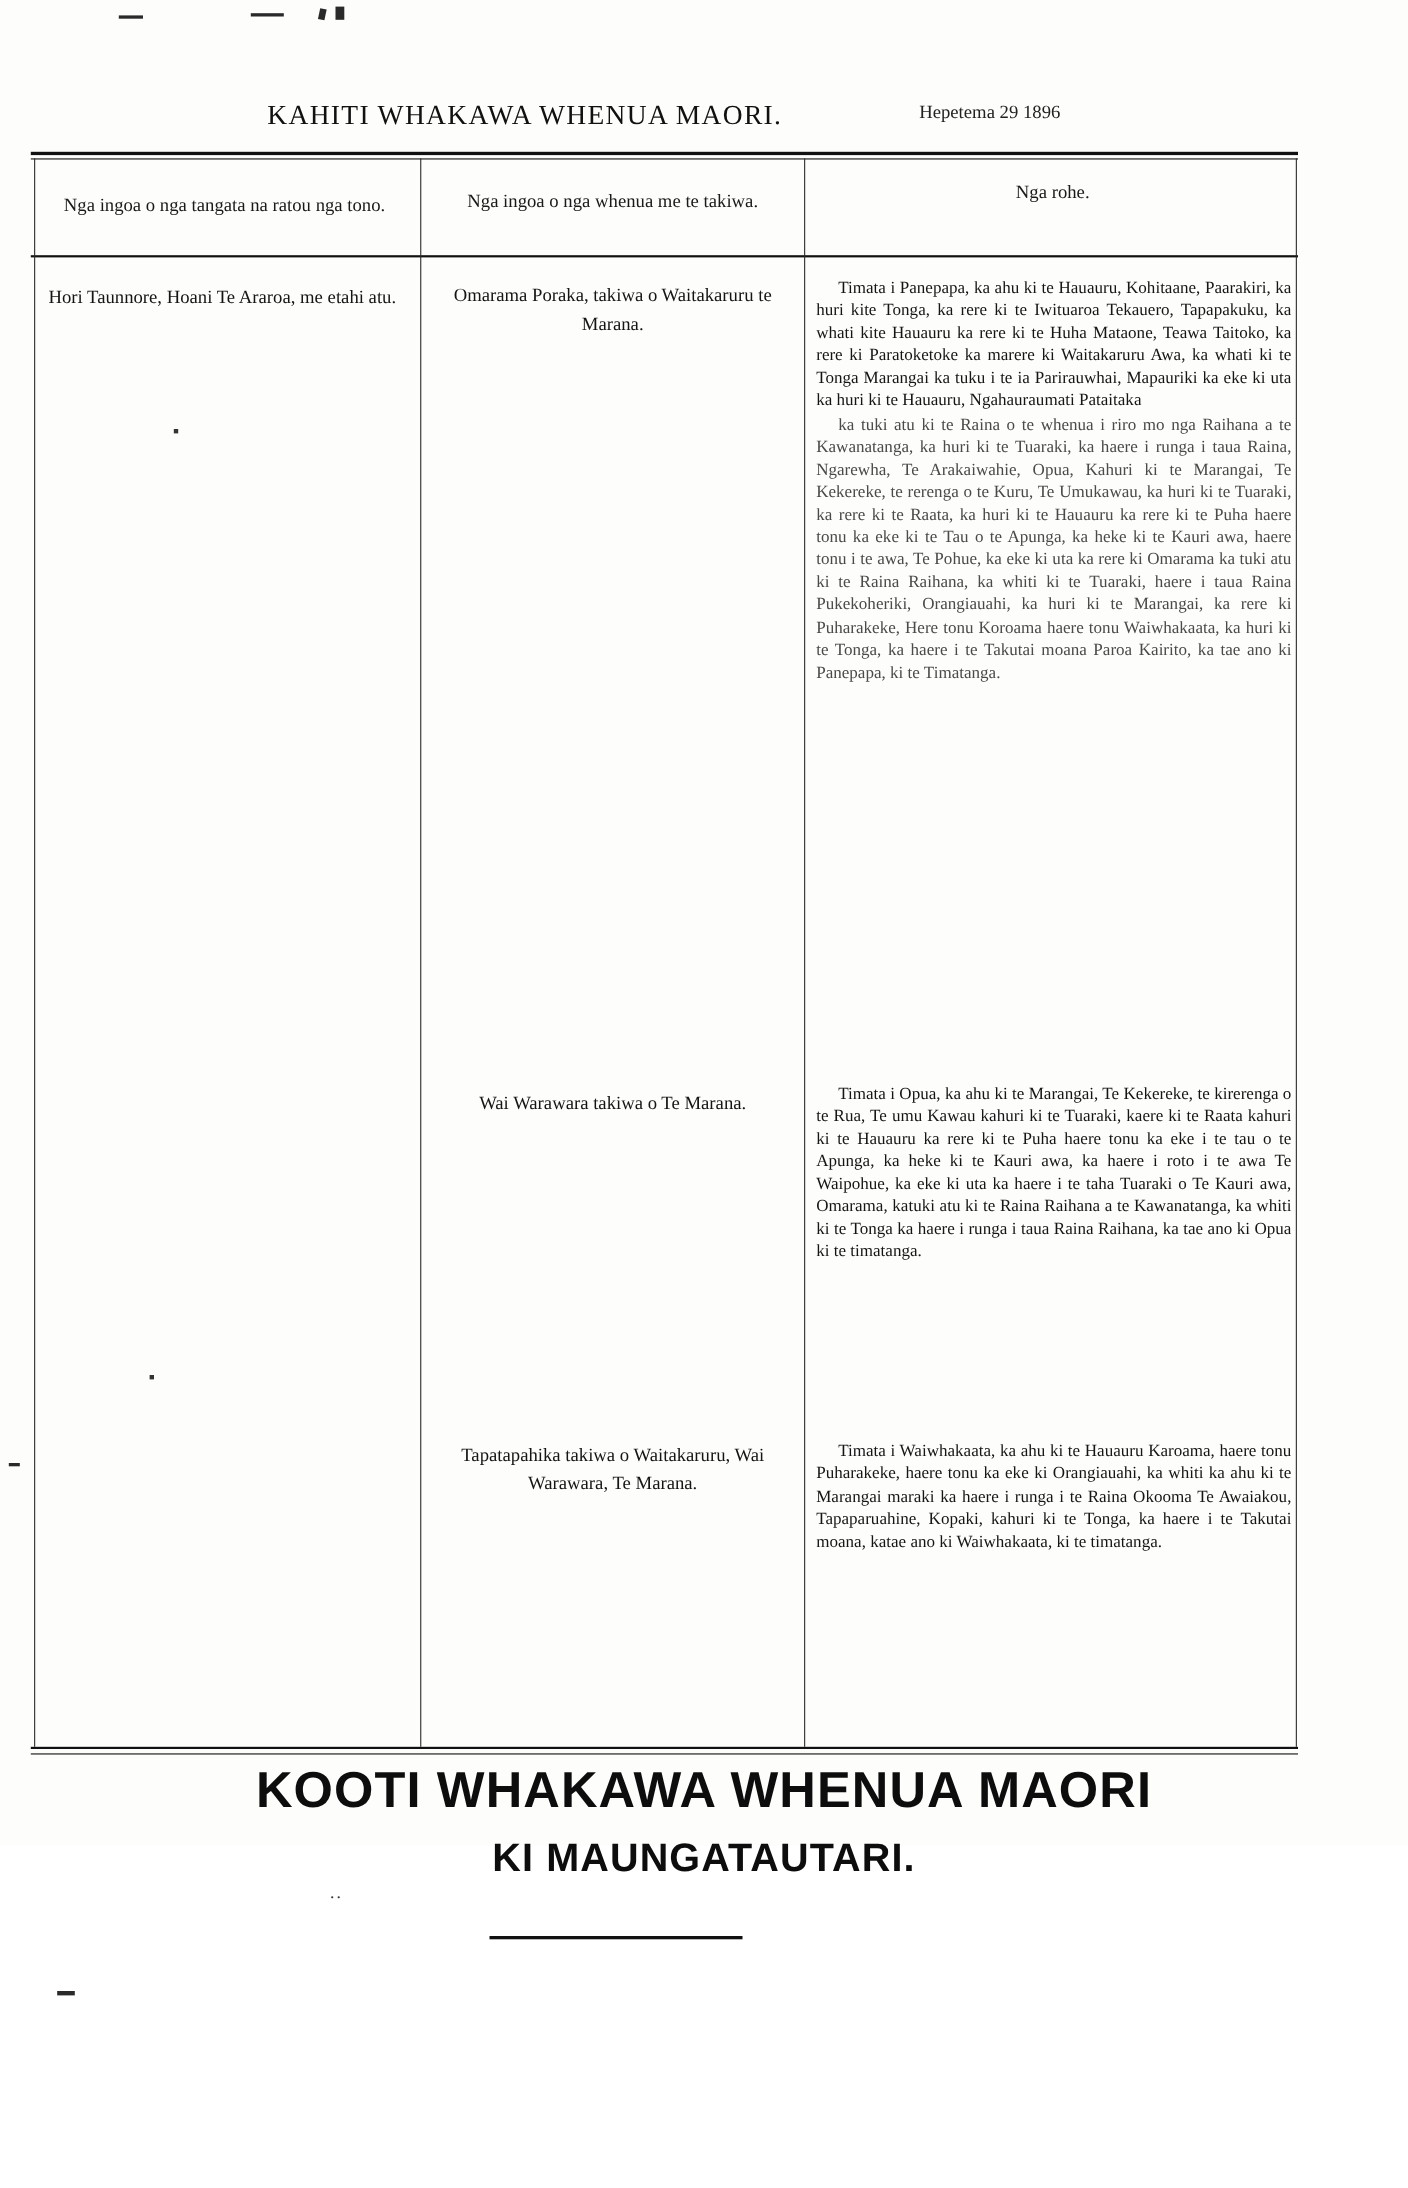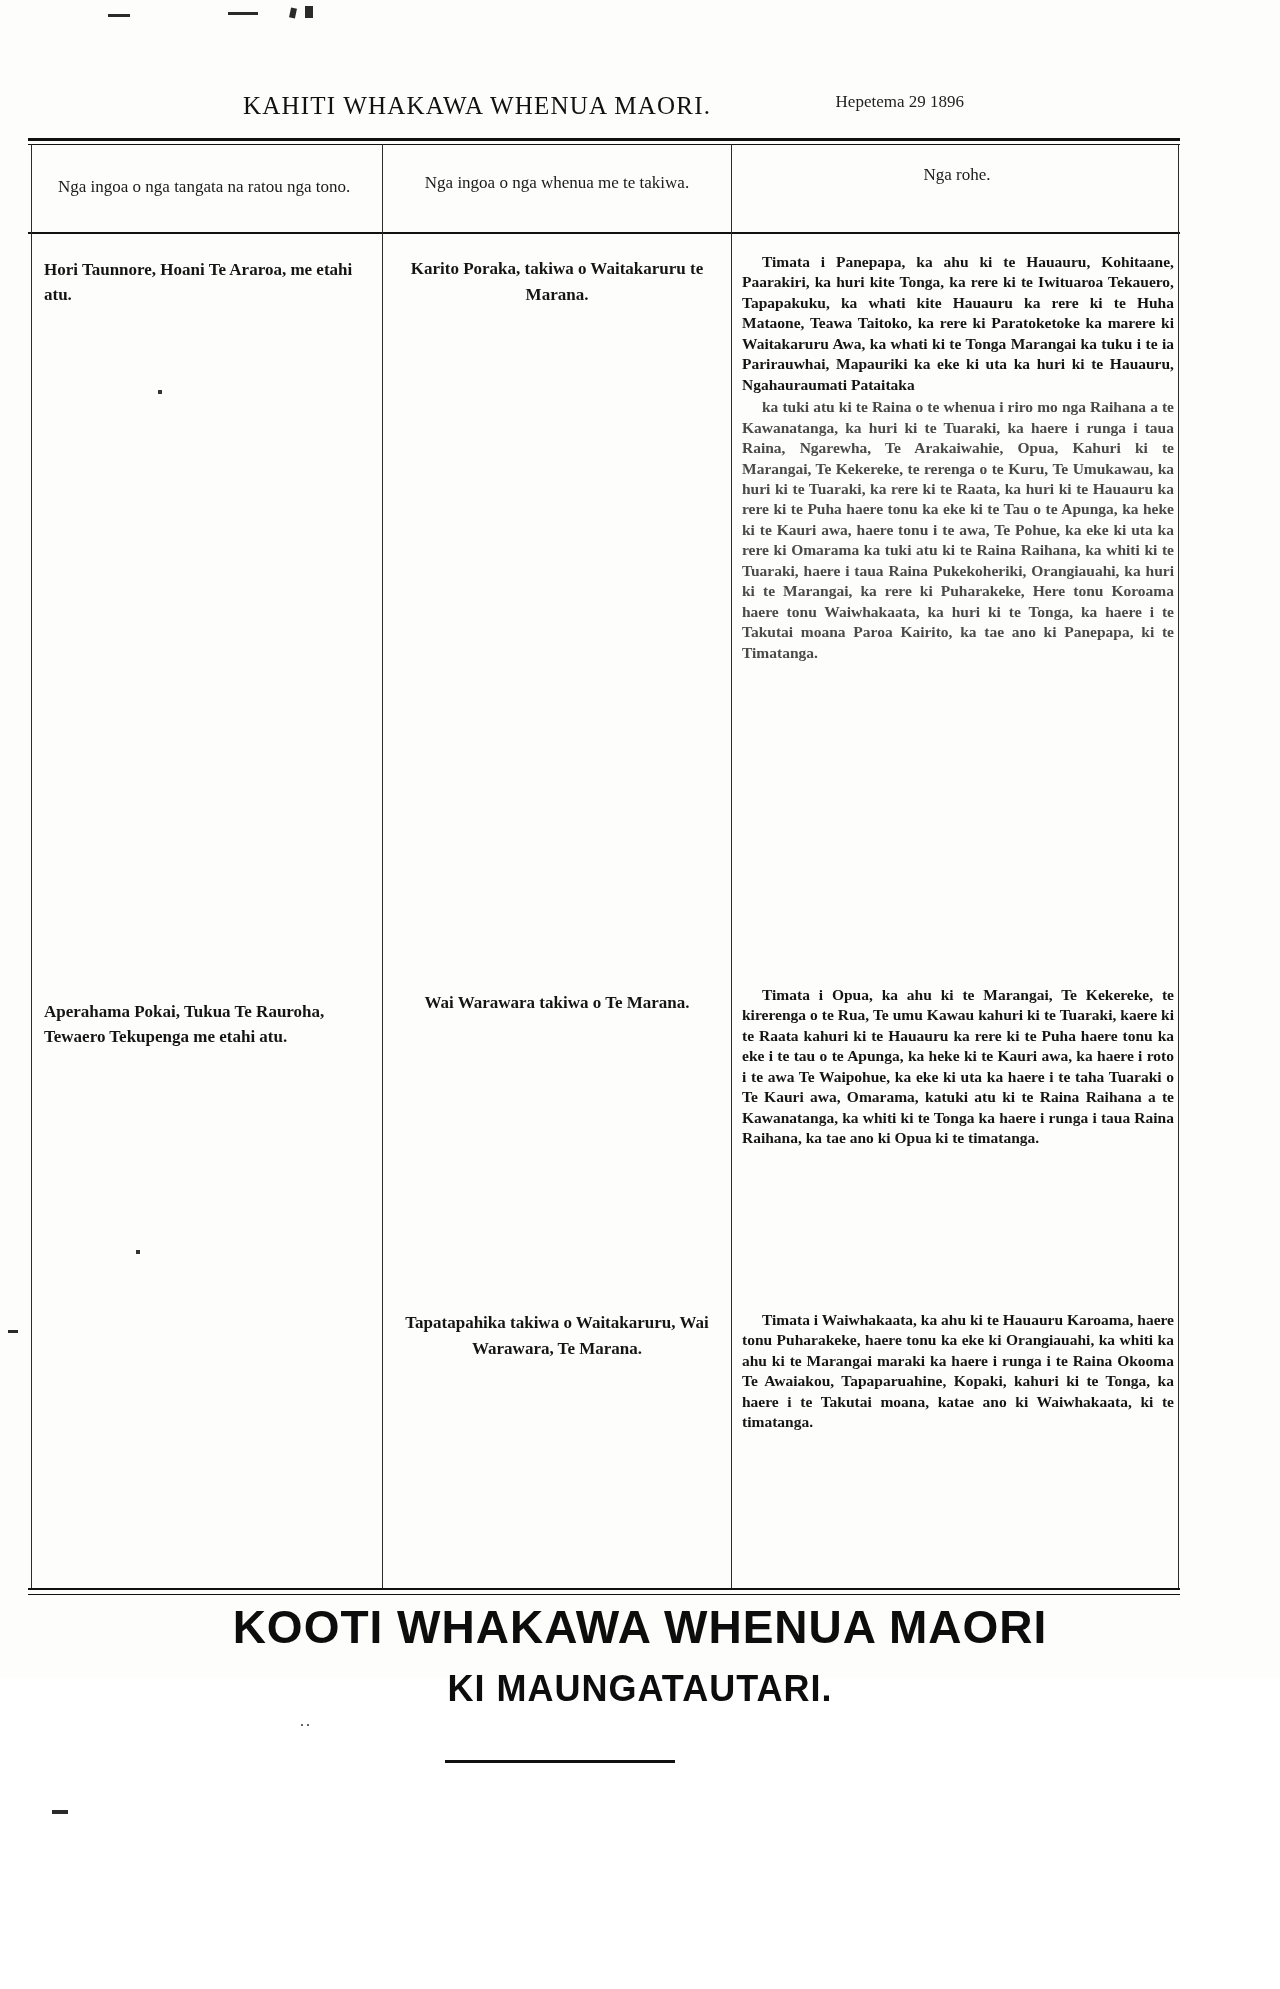--- a/index.html
+++ b/index.html
@@ -95,21 +95,20 @@
   }
   .hdr-1 { left: 44px; top: 176px; width: 330px; text-align: left; padding-left: 14px; box-sizing: border-box;}
   .hdr-2 { left: 392px; top: 172px; width: 330px; }
   .hdr-3 { left: 742px; top: 164px; width: 430px; }
 
   
   .cell {
     position: absolute;
     font-family: "Liberation Serif", serif;
     color: #151515;
-    font-weight: bold;
   }
   .col-names {
     left: 44px;
     width: 330px;
     font-size: 17px;
     line-height: 1.45;
   }
   .col-block {
     left: 392px;
     width: 330px;
@@ -224,27 +223,26 @@
   <div class="vline vline-left"></div>
   <div class="vline vline-c1"></div>
   <div class="vline vline-c2"></div>
   <div class="vline vline-right"></div>
 
   <div class="hdr hdr-1">Nga ingoa o nga tangata na ratou nga tono.</div>
   <div class="hdr hdr-2">Nga ingoa o nga whenua me te takiwa.</div>
   <div class="hdr hdr-3">Nga rohe.</div>
 
   <div class="cell col-names r1-names">Hori Taunnore, Hoani Te Araroa, me etahi atu.</div>
-  <div class="cell col-block r1-block">Karito Poraka, takiwa o Waitakaruru te Marana.</div>
+  <div class="cell col-block r1-block">Omarama Poraka, takiwa o Waitakaruru te Marana.</div>
   <div class="cell col-bounds r1-bounds">
     <p>Timata i Panepapa, ka ahu ki te Hauauru, Kohitaane, Paarakiri, ka huri kite Tonga, ka rere ki te Iwituaroa Tekauero, Tapapakuku, ka whati kite Hauauru ka rere ki te Huha Mataone, Teawa Taitoko, ka rere ki Paratoketoke ka marere ki Waitakaruru Awa, ka whati ki te Tonga Marangai ka tuku i te ia Parirauwhai, Mapauriki ka eke ki uta ka huri ki te Hauauru, Ngahauraumati Pataitaka</p>
     <p class="faded">ka tuki atu ki te Raina o te whenua i riro mo nga Raihana a te Kawanatanga, ka huri ki te Tuaraki, ka haere i runga i taua Raina, Ngarewha, Te Arakaiwahie, Opua, Kahuri ki te Marangai, Te Kekereke, te rerenga o te Kuru, Te Umukawau, ka huri ki te Tuaraki, ka rere ki te Raata, ka huri ki te Hauauru ka rere ki te Puha haere tonu ka eke ki te Tau o te Apunga, ka heke ki te Kauri awa, haere tonu i te awa, Te Pohue, ka eke ki uta ka rere ki Omarama ka tuki atu ki te Raina Raihana, ka whiti ki te Tuaraki, haere i taua Raina Pukekoheriki, Orangiauahi, ka huri ki te Marangai, ka rere ki Puharakeke, Here tonu Koroama haere tonu Waiwhakaata, ka huri ki te Tonga, ka haere i te Takutai moana Paroa Kairito, ka tae ano ki Panepapa, ki te Timatanga.</p>
   </div>
 
-  <div class="cell col-names r2-names">Aperahama Pokai, Tukua Te Rauroha, Tewaero Tekupenga me etahi atu.</div>
   <div class="cell col-block r2-block">Wai Warawara takiwa o Te Marana.</div>
   <div class="cell col-bounds r2-bounds">
     <p>Timata i Opua, ka ahu ki te Marangai, Te Kekereke, te kirerenga o te Rua, Te umu Kawau kahuri ki te Tuaraki, kaere ki te Raata kahuri ki te Hauauru ka rere ki te Puha haere tonu ka eke i te tau o te Apunga, ka heke ki te Kauri awa, ka haere i roto i te awa Te Waipohue, ka eke ki uta ka haere i te taha Tuaraki o Te Kauri awa, Omarama, katuki atu ki te Raina Raihana a te Kawanatanga, ka whiti ki te Tonga ka haere i runga i taua Raina Raihana, ka tae ano ki Opua ki te timatanga.</p>
   </div>
 
   <div class="cell col-block r3-block">Tapatapahika takiwa o Waitakaruru, Wai Warawara, Te Marana.</div>
   <div class="cell col-bounds r3-bounds">
     <p>Timata i Waiwhakaata, ka ahu ki te Hauauru Karoama, haere tonu Puharakeke, haere tonu ka eke ki Orangiauahi, ka whiti ka ahu ki te Marangai maraki ka haere i runga i te Raina Okooma Te Awaiakou, Tapaparuahine, Kopaki, kahuri ki te Tonga, ka haere i te Takutai moana, katae ano ki Waiwhakaata, ki te timatanga.</p>
   </div>
 

